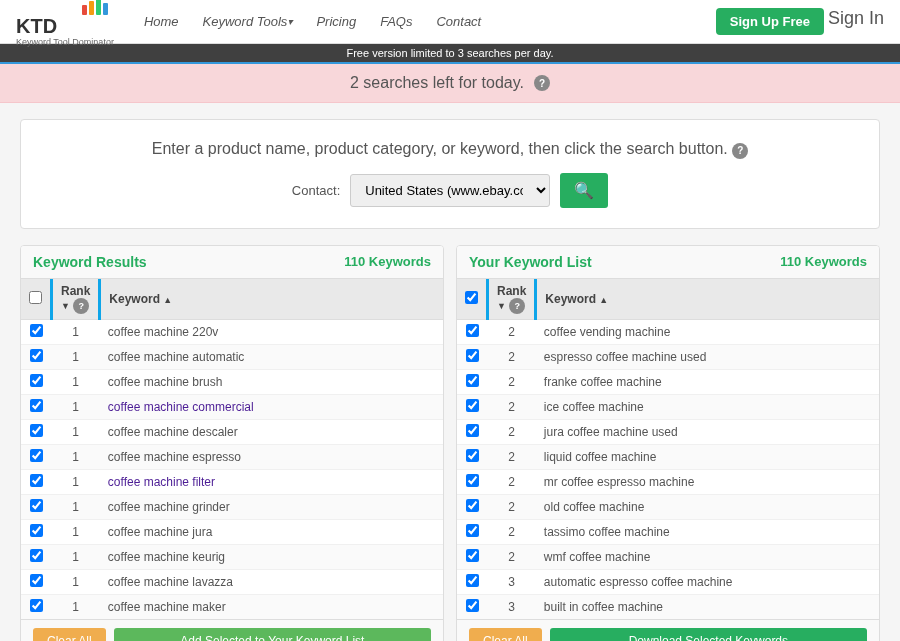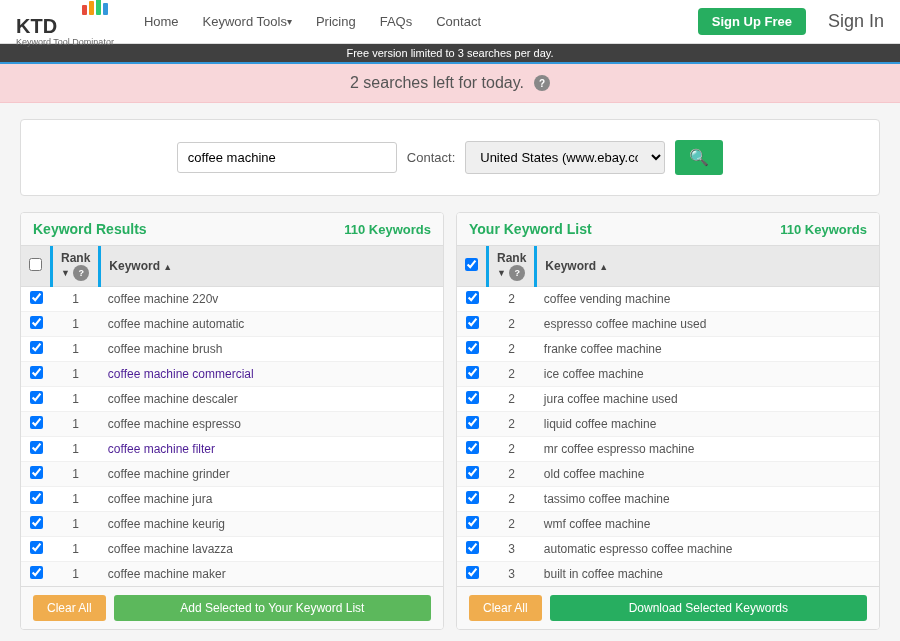--- a/index.html
+++ b/index.html
@@ -26,38 +26,38 @@
       gap: 2px;
       margin-right: 6px;
     }
     .logo-bar { width: 5px; border-radius: 1px; }
     .logo-bar:nth-child(1) { height: 10px; background: #e74c3c; }
     .logo-bar:nth-child(2) { height: 14px; background: #f39c12; }
     .logo-bar:nth-child(3) { height: 18px; background: #2ecc71; }
     .logo-bar:nth-child(4) { height: 12px; background: #3498db; }
     .logo-text { font-size: 20px; font-weight: bold; color: #333; }
     .logo-subtext { font-size: 9px; color: #666; line-height: 1; }
-    .nav-links { display: flex; align-items: center; gap: 4px; flex: 1; }
+    .nav-links { display: flex; align-items: center; gap: 4px; flex: 1; font-style: italic; }
     .nav-link {
       color: #555;
       text-decoration: none;
       padding: 4px 10px;
       font-size: 13px;
       cursor: pointer;
     }
     .nav-dropdown {
       display: flex;
       align-items: center;
       color: #555;
       padding: 4px 10px;
       font-size: 13px;
       cursor: pointer;
     }
     .nav-dropdown::after { content: ' ▾'; font-size: 10px; }
-    .nav-right { display: flex; align-items: center; gap: 22px; }
+    .nav-right { display: flex; align-items: flex-start; gap: 4px; }
     .btn-signup {
       background: #27ae60;
       color: #fff;
       border: none;
       padding: 6px 14px;
       border-radius: 4px;
       font-size: 13px;
       cursor: pointer;
       font-weight: bold;
     }
@@ -306,22 +306,25 @@
 <div class="top-banner">
   <span>Free version limited to 3 searches per day.</span>
 </div>
 
 <div class="alert-banner">
   <span class="alert-text">2 searches left for today.</span>
   <span class="alert-icon">?</span>
 </div>
 
 <div class="search-section">
+  <div class="search-title">
+    <span>Enter a product name, product category, or keyword, then click the search button.</span>
+    <span class="help-icon">?</span>
+  </div>
   <div class="search-row">
-    <input class="search-input" type="text" value="coffee machine" style="">
     <span class="country-label">Contact:</span>
     <select class="country-select">
       <option>United States (www.ebay.com)</option>
       <option>United Kingdom (www.ebay.co.uk)</option>
       <option>Canada (www.ebay.ca)</option>
       <option>Australia (www.ebay.com.au)</option>
     </select>
     <button class="btn-search">🔍</button>
   </div>
 </div>

